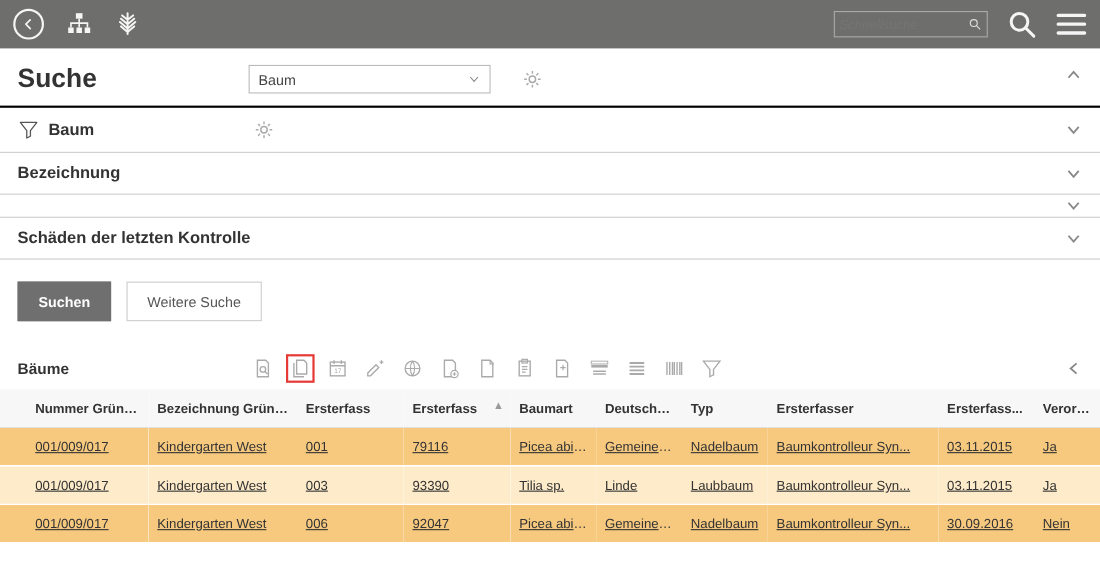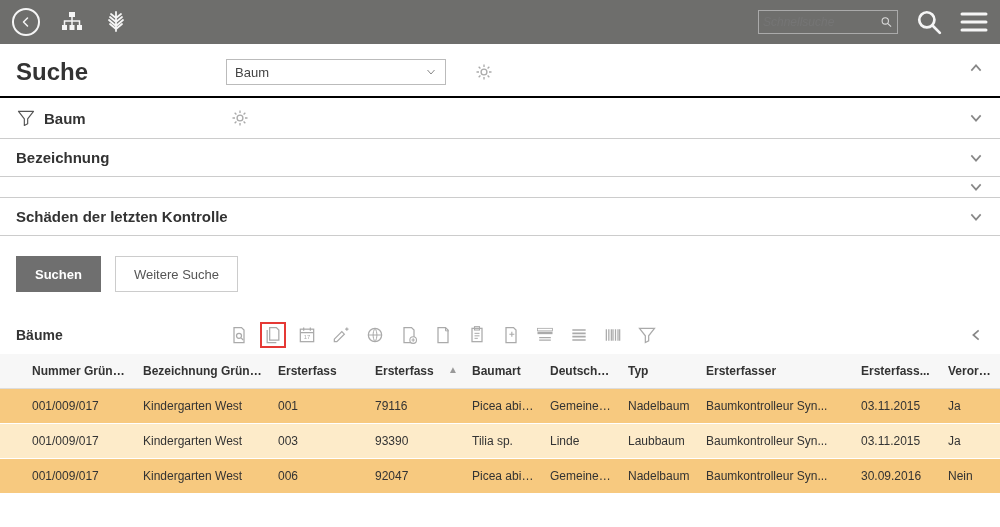--- a/index.html
+++ b/index.html
@@ -33,21 +33,21 @@
   .results-header { display:flex; align-items:center; padding:6px 16px 6px 16px; position:relative; }
   .results-title { font-size:14px; font-weight:bold; flex:0 0 210px; }
   .toolbar { display:flex; align-items:center; gap:8px; }
   .tb-btn { width:26px; height:26px; display:inline-flex; align-items:center; justify-content:center; color:#aaa; cursor:pointer; }
   .tb-highlight { border:2px solid #e53935; }
   .results-collapse { position:absolute; right:16px; color:#888; }
 
   table { width:100%; border-collapse:collapse; table-layout:fixed; }
   thead th { background:#f7f7f7; text-align:left; font-size:12px; font-weight:bold; padding:10px 8px; border-bottom:1px solid #ddd; position:relative; white-space:nowrap; overflow:hidden; text-overflow:ellipsis; }
   thead th:first-child { padding-left:32px; }
-  tbody td { padding:10px 8px; font-size:12px; border-bottom:1px solid #fff; white-space:nowrap; overflow:hidden; text-overflow:ellipsis; }
+  tbody td { padding:10px 8px; font-size:12px; border-bottom:1px solid #fff; white-space:nowrap; overflow:hidden; text-overflow:ellipsis;text-decoration:underline; }
   tbody td:first-child { padding-left:32px; }
   tbody tr.sel { background:#f7c97f; }
   tbody tr.odd { background:#fdebc9; }
   .th-sort { position:absolute; right:6px; top:10px; color:#999; font-size:10px; }
   .col-num{width:135px}.col-bez{width:135px}.col-bnum{width:97px}.col-kod{width:97px}.col-art{width:78px}.col-dn{width:78px}.col-typ{width:78px}.col-erf{width:155px}.col-date{width:87px}.col-ver{width:60px}
 </style>
 </head>
 <body>
 
 <div class="topbar">

